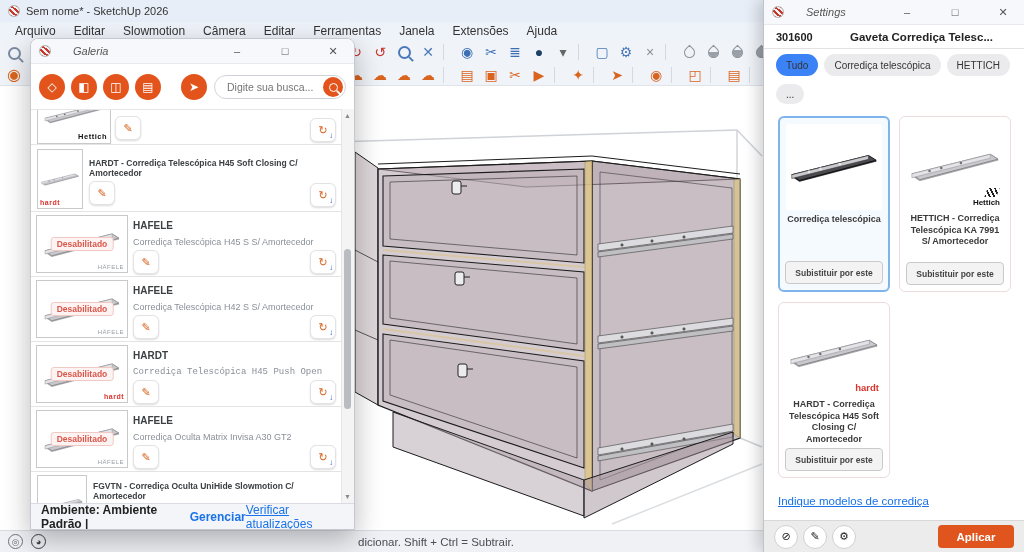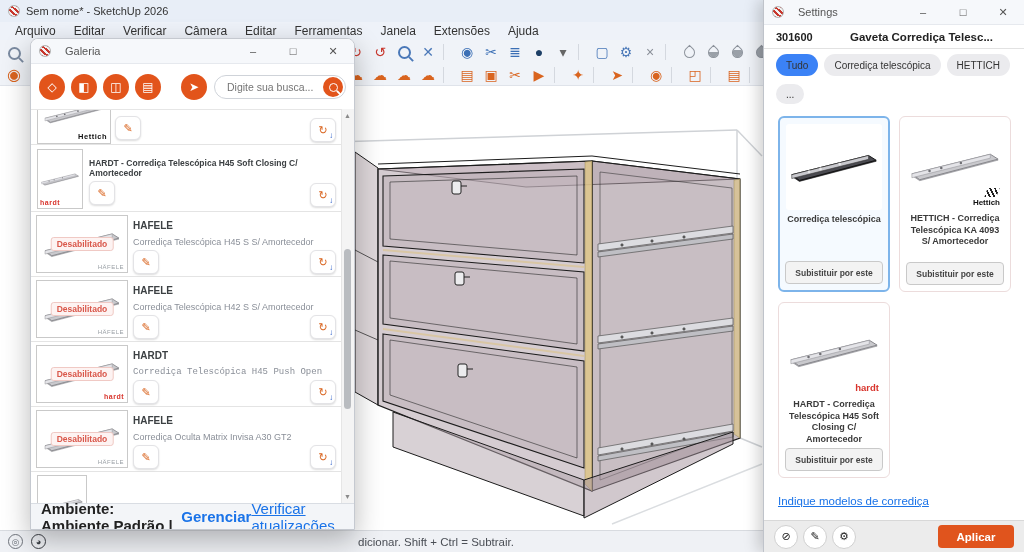--- a/index.html
+++ b/index.html
@@ -30,21 +30,21 @@
   .statusbar{left:0;top:530px;width:763px;height:22px;background:#eff1f5;border-top:1px solid #d8dbe0;box-sizing:border-box;display:flex;align-items:center;}
   .sb-ico{width:15px;height:15px;border-radius:50%;border:1.3px solid #6f747c;color:#6f747c;font-size:9px;display:flex;align-items:center;justify-content:center;margin-left:8px;box-sizing:border-box;}
   .sb-ico.dark{border-color:#3c4046;color:#3c4046;}
   .sb-text{position:absolute;left:358px;font-size:11.5px;color:#4a4e55;}
 
   
   .viewport{left:0;top:86px;width:763px;height:444px;background:#fff;}
 
   
   .fwin{background:#fff;border:1px solid #c5c9d0;box-shadow:0 10px 28px rgba(0,0,0,.28);box-sizing:border-box;}
-  .fwin-title{height:24px;display:flex;align-items:center;gap:14px;padding:12px 8px;background:#f6f8fb;border-bottom:1px solid #e6e9ee;box-sizing:border-box;}
+  .fwin-title{height:24px;display:flex;align-items:center;gap:22px;padding:12px 8px;background:#f6f8fb;border-bottom:1px solid #e6e9ee;box-sizing:border-box;font-style:italic;}
   .fwin-title .t{font-size:11px;color:#555;flex:1;}
   .winctl{width:26px;text-align:center;font-size:11px;color:#555;}
 
   
   .galeria{left:30px;top:38px;width:325px;height:492px;border-radius:8px 8px 0 0;overflow:hidden;}
   .g-toolbar{height:46px;display:flex;align-items:center;gap:6px;padding:0 8px;box-sizing:border-box;}
   .gc{width:26px;height:26px;border-radius:50%;background:#e2541b;color:#fff;display:flex;align-items:center;justify-content:center;font-size:12px;flex:0 0 auto;}
   .gc.rocket{margin-left:14px;}
   .g-search{margin-left:auto;width:132px;height:24px;border:1px solid #cfd3d9;border-radius:13px;display:flex;align-items:center;padding:0 2px 0 10px;box-sizing:border-box;}
   .g-search input{border:0;outline:0;flex:1;font-size:10.5px;color:#555;font-family:inherit;background:transparent;min-width:0;}
@@ -58,21 +58,21 @@
   .g-thumb{position:absolute;border:1px solid #c9c9c9;background:#fff;display:flex;align-items:center;justify-content:center;overflow:hidden;}
   .thumb-logo{position:absolute;font-size:6px;color:#9aa0a6;right:3px;bottom:2px;letter-spacing:.5px;}
   .thumb-logo.red{color:#d8342c;font-weight:bold;font-size:7px;}
   .thumb-logo.black{color:#111;font-weight:bold;font-size:7.5px;}
   .dis-badge{position:absolute;left:50%;top:50%;transform:translate(-50%,-50%);background:#fdf3f2;border:1px solid #f0c9c4;border-radius:3px;color:#d9574a;font-size:8.5px;font-weight:bold;padding:1px 5px;white-space:nowrap;}
   .g-title{position:absolute;left:93px;right:8px;font-size:8.5px;font-weight:bold;color:#3c4043;line-height:1.2;}
   .g-brand{position:absolute;left:130px;font-size:10px;font-weight:bold;color:#3c4043;}
   .g-desc{position:absolute;left:130px;font-size:9px;color:#8a8f98;}
   .icon-btn{position:absolute;width:24px;height:22px;border:1px solid #e3e3e6;border-radius:6px;background:#fff;box-shadow:0 1px 2px rgba(0,0,0,.14);display:flex;align-items:center;justify-content:center;font-size:11px;color:#d9641f;}
   .icon-btn .dl2{position:absolute;right:2px;bottom:1px;font-size:8px;color:#2458c6;font-weight:bold;}
-  .g-footer{position:absolute;left:0;bottom:0;width:100%;height:26px;background:#f3f5f8;border-top:1px solid #d9dde3;display:flex;align-items:center;padding:0 10px;box-sizing:border-box;font-size:15px;}
+  .g-footer{position:absolute;left:0;bottom:0;width:100%;height:26px;background:#f3f5f8;border-top:1px solid #d9dde3;display:flex;align-items:center;padding:0 10px;box-sizing:border-box;font-size:12px;}
   .g-footer .amb{font-weight:bold;color:#222;}
   .g-footer a{color:#1a73e8;text-decoration:none;margin-left:4px;font-weight:bold;}
   .g-footer .upd{margin-left:auto;text-decoration:underline;font-weight:normal;}
 
   
   .settings{left:763px;top:0;width:261px;height:552px;border:0;border-left:1px solid #bfc3ca;box-shadow:-5px 0 14px rgba(0,0,0,.18);}
   .s-header{height:24px;display:flex;align-items:center;background:#fff;border-bottom:1px solid #e2e2e2;padding:0 12px;box-sizing:border-box;}
   .s-code{font-size:11px;font-weight:bold;color:#222;width:74px;}
   .s-name{font-size:11.5px;font-weight:bold;color:#222;}
   .chips{position:absolute;left:12px;top:54px;display:flex;gap:6px;}
@@ -119,21 +119,21 @@
   </svg>
 
   <div class="abs titlebar">
     <span class="su-logo"></span>
     <span class="title-text">Sem nome* - SketchUp 2026</span>
   </div>
 
   <div class="abs menubar">
     <span class="menu-item">Arquivo</span>
     <span class="menu-item">Editar</span>
-    <span class="menu-item">Verificar</span>
+    <span class="menu-item">Slowmotion</span>
     <span class="menu-item">Câmera</span>
     <span class="menu-item">Editar</span>
     <span class="menu-item">Ferramentas</span>
     <span class="menu-item">Janela</span>
     <span class="menu-item">Extensões</span>
     <span class="menu-item">Ajuda</span>
   </div>
 
   <div class="abs toolbar">
     <span class="tbi" style="position:absolute;left:2px;top:2px;color:#7a8aa0">
@@ -384,20 +384,21 @@
         <span class="icon-btn" style="right:8px;top:38px;">↻<span class="dl2">↓</span></span>
       </div>
 
       <div class="g-item" style="height:58px;">
         <div class="g-thumb" style="left:6px;top:3px;width:48px;height:58px;">
           <svg width="46" height="42" viewBox="0 0 100 44">
               <use href="#slide-light"></use>
             </svg>
 
         </div>
+        <div class="g-title" style="left:62px;top:9px;">FGVTN - Corrediça Oculta UniHide Slowmotion C/ Amortecedor</div>
 
       </div>
     </div>
 
     <div class="g-scroll">
       <span class="ar" style="top:3px;">▲</span>
       <span class="ar" style="bottom:3px;">▼</span>
       <div class="g-thumbbar" style="top:140px;height:160px;"></div>
     </div>
 
@@ -439,21 +440,21 @@
     </div>
 
     <div class="card" style="left:135px;top:116px;">
       <div class="img">
         <svg width="102" height="50" viewBox="0 0 100 44">
             <use href="#slide-light"></use>
           </svg>
         <span class="hflag"></span>
         <span class="logo">Hettich</span>
       </div>
-      <div class="lbl">HETTICH - Corrediça Telescópica KA 4093 S/ Amortecedor</div>
+      <div class="lbl">HETTICH - Corrediça Telescópica KA 7991 S/ Amortecedor</div>
       <div class="btn">Subistituir por este</div>
     </div>
 
     <div class="card" style="left:14px;top:302px;">
       <div class="img">
         <svg width="102" height="50" viewBox="0 0 100 44">
             <use href="#slide-light"></use>
           </svg>
         <span class="logo red">hardt</span>
       </div>

